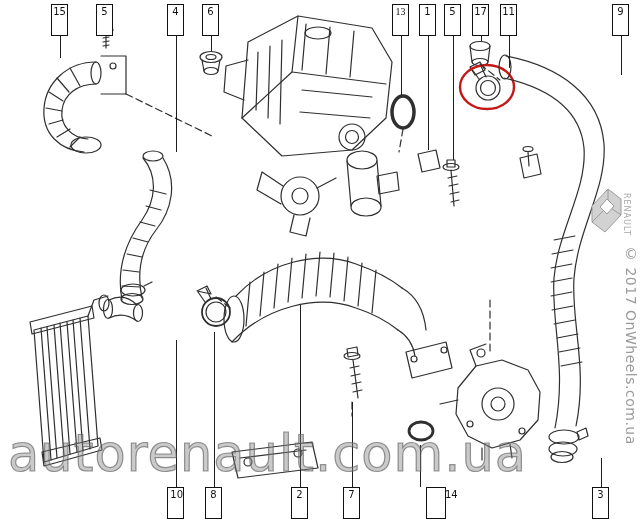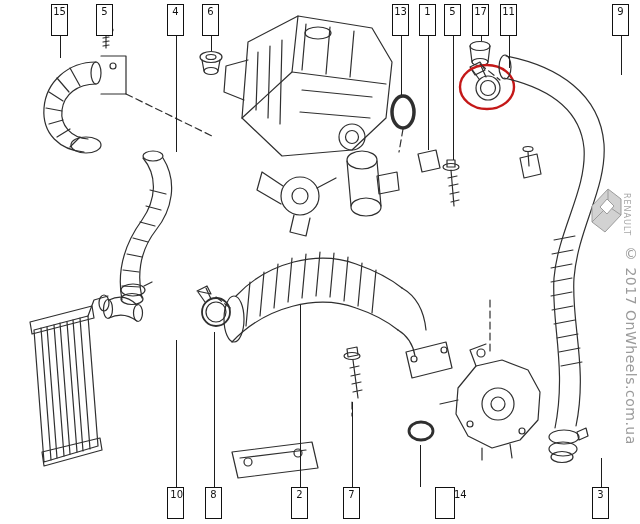--- a/index.html
+++ b/index.html
@@ -214,40 +214,41 @@
   <div>
       <div class="leader-line" style="left: 59.5px; top: 20px; height: 38px;"></div>
       <div class="callout-box" style="left: 51px; top: 4px;">15</div>
       <div class="leader-line" style="left: 104.5px; top: 20px; height: 6px;"></div>
       <div class="callout-box" style="left: 96px; top: 4px;">5</div>
       <div class="leader-line" style="left: 175.5px; top: 20px; height: 132px;"></div>
       <div class="callout-box" style="left: 167px; top: 4px;">4</div>
       <div class="leader-line" style="left: 210.5px; top: 20px; height: 31px;"></div>
       <div class="callout-box" style="left: 202px; top: 4px;">6</div>
       <div class="leader-line" style="left: 400.5px; top: 20px; height: 75px;"></div>
-      <div class="callout-box" style="left: 392px; top: 4px;">13</div>
+      <div class="callout-box" style="left: 392px; top: 4px; font-family: Liberation Serif, serif;">13</div>
       <div class="leader-line" style="left: 427.5px; top: 20px; height: 130px;"></div>
       <div class="callout-box" style="left: 419px; top: 4px;">1</div>
       <div class="leader-line" style="left: 452.5px; top: 20px; height: 140px;"></div>
       <div class="callout-box" style="left: 444px; top: 4px;">5</div>
       <div class="leader-line" style="left: 480.5px; top: 20px; height: 21px;"></div>
       <div class="callout-box" style="left: 472px; top: 4px;">17</div>
       <div class="leader-line" style="left: 508.5px; top: 20px; height: 48px;"></div>
       <div class="callout-box" style="left: 500px; top: 4px;">11</div>
       <div class="leader-line" style="left: 620.5px; top: 20px; height: 55px;"></div>
       <div class="callout-box" style="left: 612px; top: 4px;">9</div>
       <div class="leader-line" style="left: 175.5px; top: 340px; height: 147px;"></div>
       <div class="callout-box" style="left: 167px; top: 487px; text-align: right;">10</div>
       <div class="leader-line" style="left: 213.5px; top: 332px; height: 155px;"></div>
       <div class="callout-box" style="left: 205px; top: 487px;">8</div>
       <div class="leader-line" style="left: 299.5px; top: 305px; height: 182px;"></div>
       <div class="callout-box" style="left: 291px; top: 487px;">2</div>
       <div class="leader-line" style="left: 351.5px; top: 402px; height: 85px;"></div>
       <div class="callout-box" style="left: 343px; top: 487px;">7</div>
       <div class="leader-line" style="left: 419.5px; top: 445px; height: 42px;"></div>
-      <div class="callout-box" style="left: 435px; top: 487px; padding-left: 18px;">14</div>
+      <div class="callout-box" style="left: 426px; top: 487px; padding-left: 18px;">14</div>
       <div class="leader-line" style="left: 600.5px; top: 458px; height: 29px;"></div>
       <div class="callout-box" style="left: 592px; top: 487px;">3</div>
     </div>
 
+  <div class="watermark">autorenault.com.ua</div>
   <div class="brand">RENAULT</div>
   <div class="copyright">© 2017 OnWheels.com.ua</div>
 </div>
 
 </body></html>

